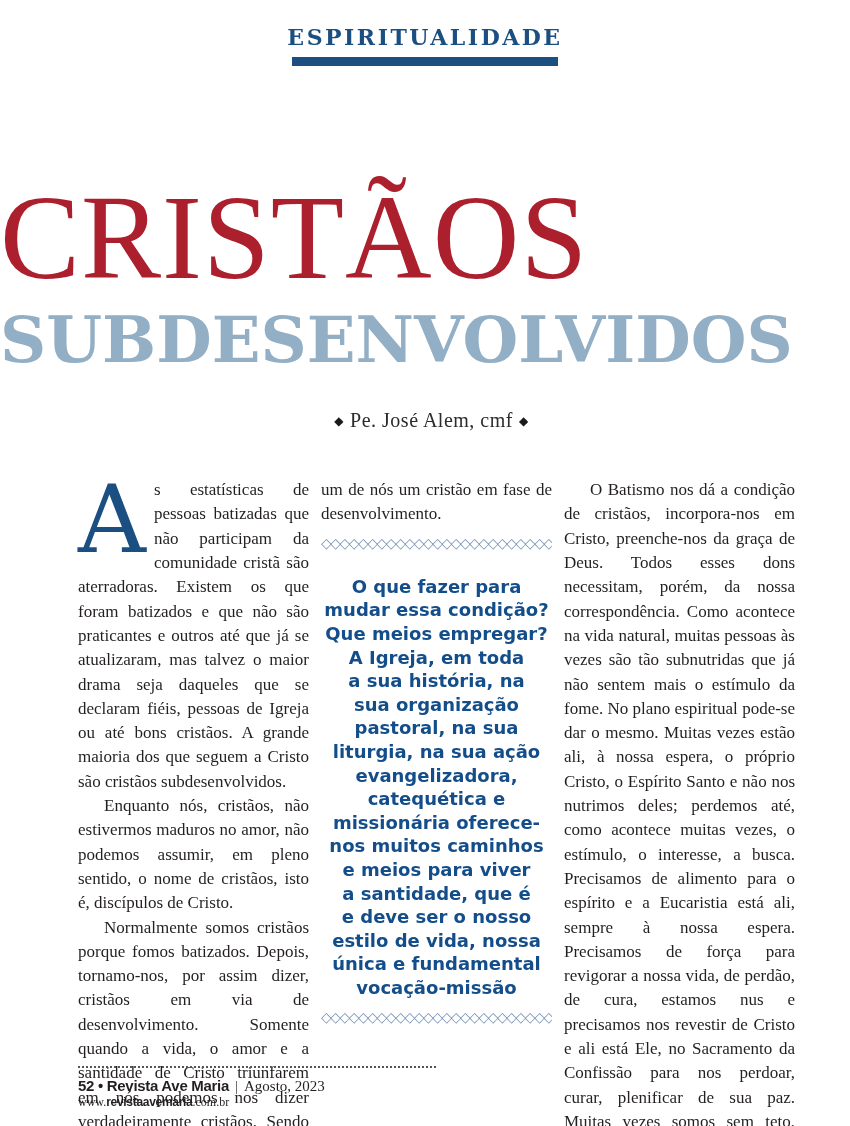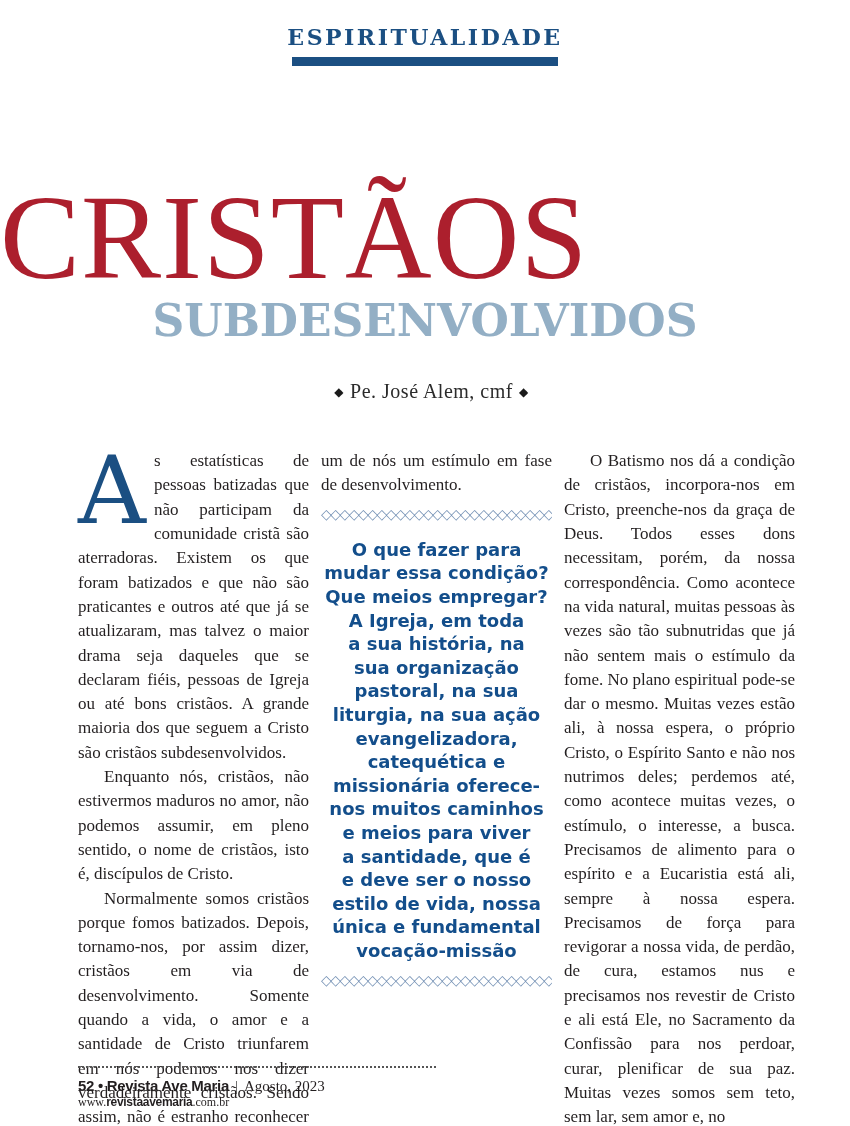--- a/index.html
+++ b/index.html
@@ -30,25 +30,25 @@
   .title-main{
     margin-top:112px;
     font-family:Liberation Serif, serif;
     font-size:120px;
     line-height:1.0;
     color:#AC1F2D;
     letter-spacing:1px;
     white-space:nowrap;
   }
   .title-sub{
-    margin-top:0px;
-    text-align:center;
+    margin-top:8px;
+    text-align:left;
     font-family:"DejaVu Serif", serif;
     font-weight:bold;
-    font-size:44px;
+    font-size:64px;
     line-height:1.05;
     color:#93AFC5;
     letter-spacing:0px;
     white-space:nowrap;
   }
   
   .byline{
     margin-top:36px;
     text-align:center;
     font-size:20px;
@@ -88,21 +88,21 @@
     text-align:center;
     color:#7390B4;
     font-size:14px;
     letter-spacing:-1.5px;
     line-height:1;
     margin:10px 0 8px 0;
     overflow:hidden;
     white-space:nowrap;
   }
   .pull-quote{
-    margin:16px 0 0 0;
+    margin:24px 0 0 0;
     font-family:"DejaVu Sans", sans-serif;
     font-weight:bold;
     font-size:18px;
     line-height:23.6px;
     color:#134E8B;
     text-align:center;
     white-space:pre-line;
   }
   
   .footer{
@@ -155,21 +155,21 @@
 
   <div class="cols">
 
     <div class="col">
       <p class="body-p"><span class="dropcap">A</span><span>s estatísticas de pessoas batizadas que não participam da comunidade cristã são aterradoras. Existem os que foram batizados e que não são praticantes e outros até que já se atualizaram, mas talvez o maior drama seja daqueles que se declaram fiéis, pessoas de Igreja ou até bons cristãos. A grande maioria dos que seguem a Cristo são cristãos subdesenvolvidos.</span></p>
       <p class="body-p indent">Enquanto nós, cristãos, não estivermos maduros no amor, não podemos assumir, em pleno sentido, o nome de cristãos, isto é, discípulos de Cristo.</p>
       <p class="body-p indent">Normalmente somos cristãos porque fomos batizados. Depois, tornamo-nos, por assim dizer, cristãos em via de desenvolvimento. Somente quando a vida, o amor e a santidade de Cristo triunfarem em nós podemos nos dizer verdadeiramente cristãos. Sendo assim, não é estranho reconhecer em cada</p>
     </div>
 
     <div class="col">
-      <p class="body-p">um de nós um estímulo em fase de desenvolvimento.</p>
+      <p class="body-p">um de nós um cristão em fase de desenvolvimento.</p>
       <div class="divider">◇◇◇◇◇◇◇◇◇◇◇◇◇◇◇◇◇◇◇◇◇◇◇◇◇◇◇◇◇◇◇</div>
       <div class="pull-quote">O que fazer para
 mudar essa condição?
 Que meios empregar?
 A Igreja, em toda
 a sua história, na
 sua organização
 pastoral, na sua
 liturgia, na sua ação
 evangelizadora,

